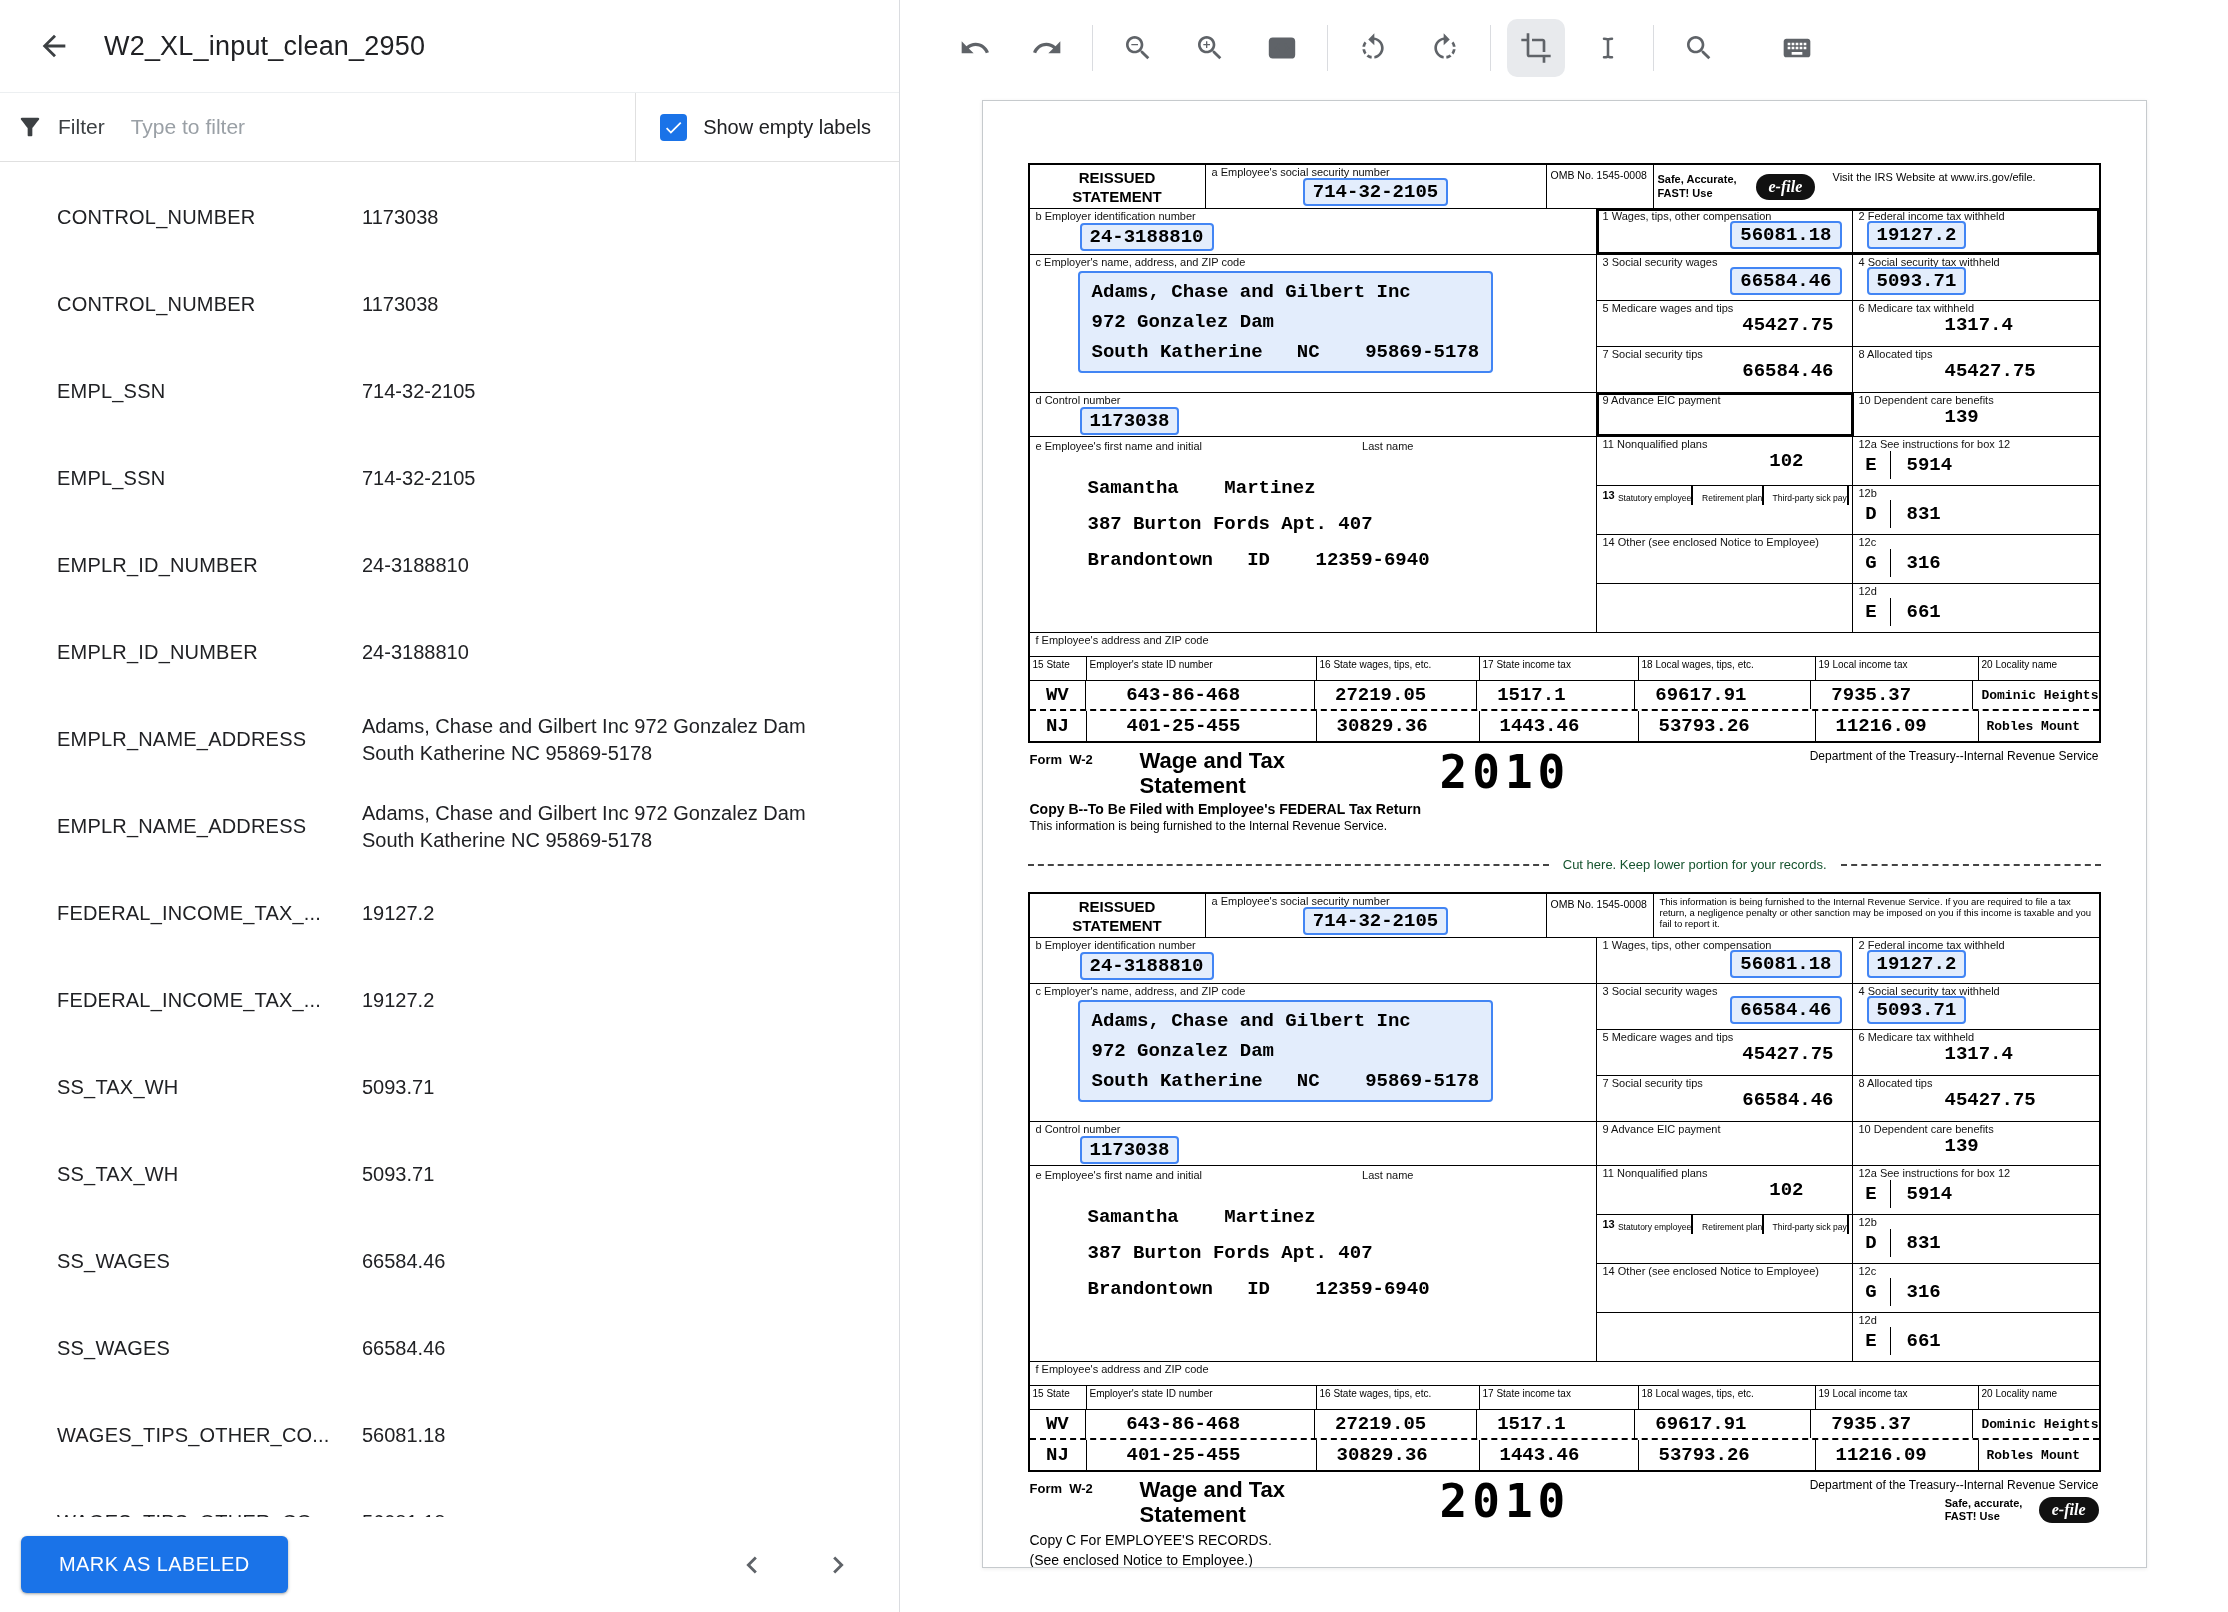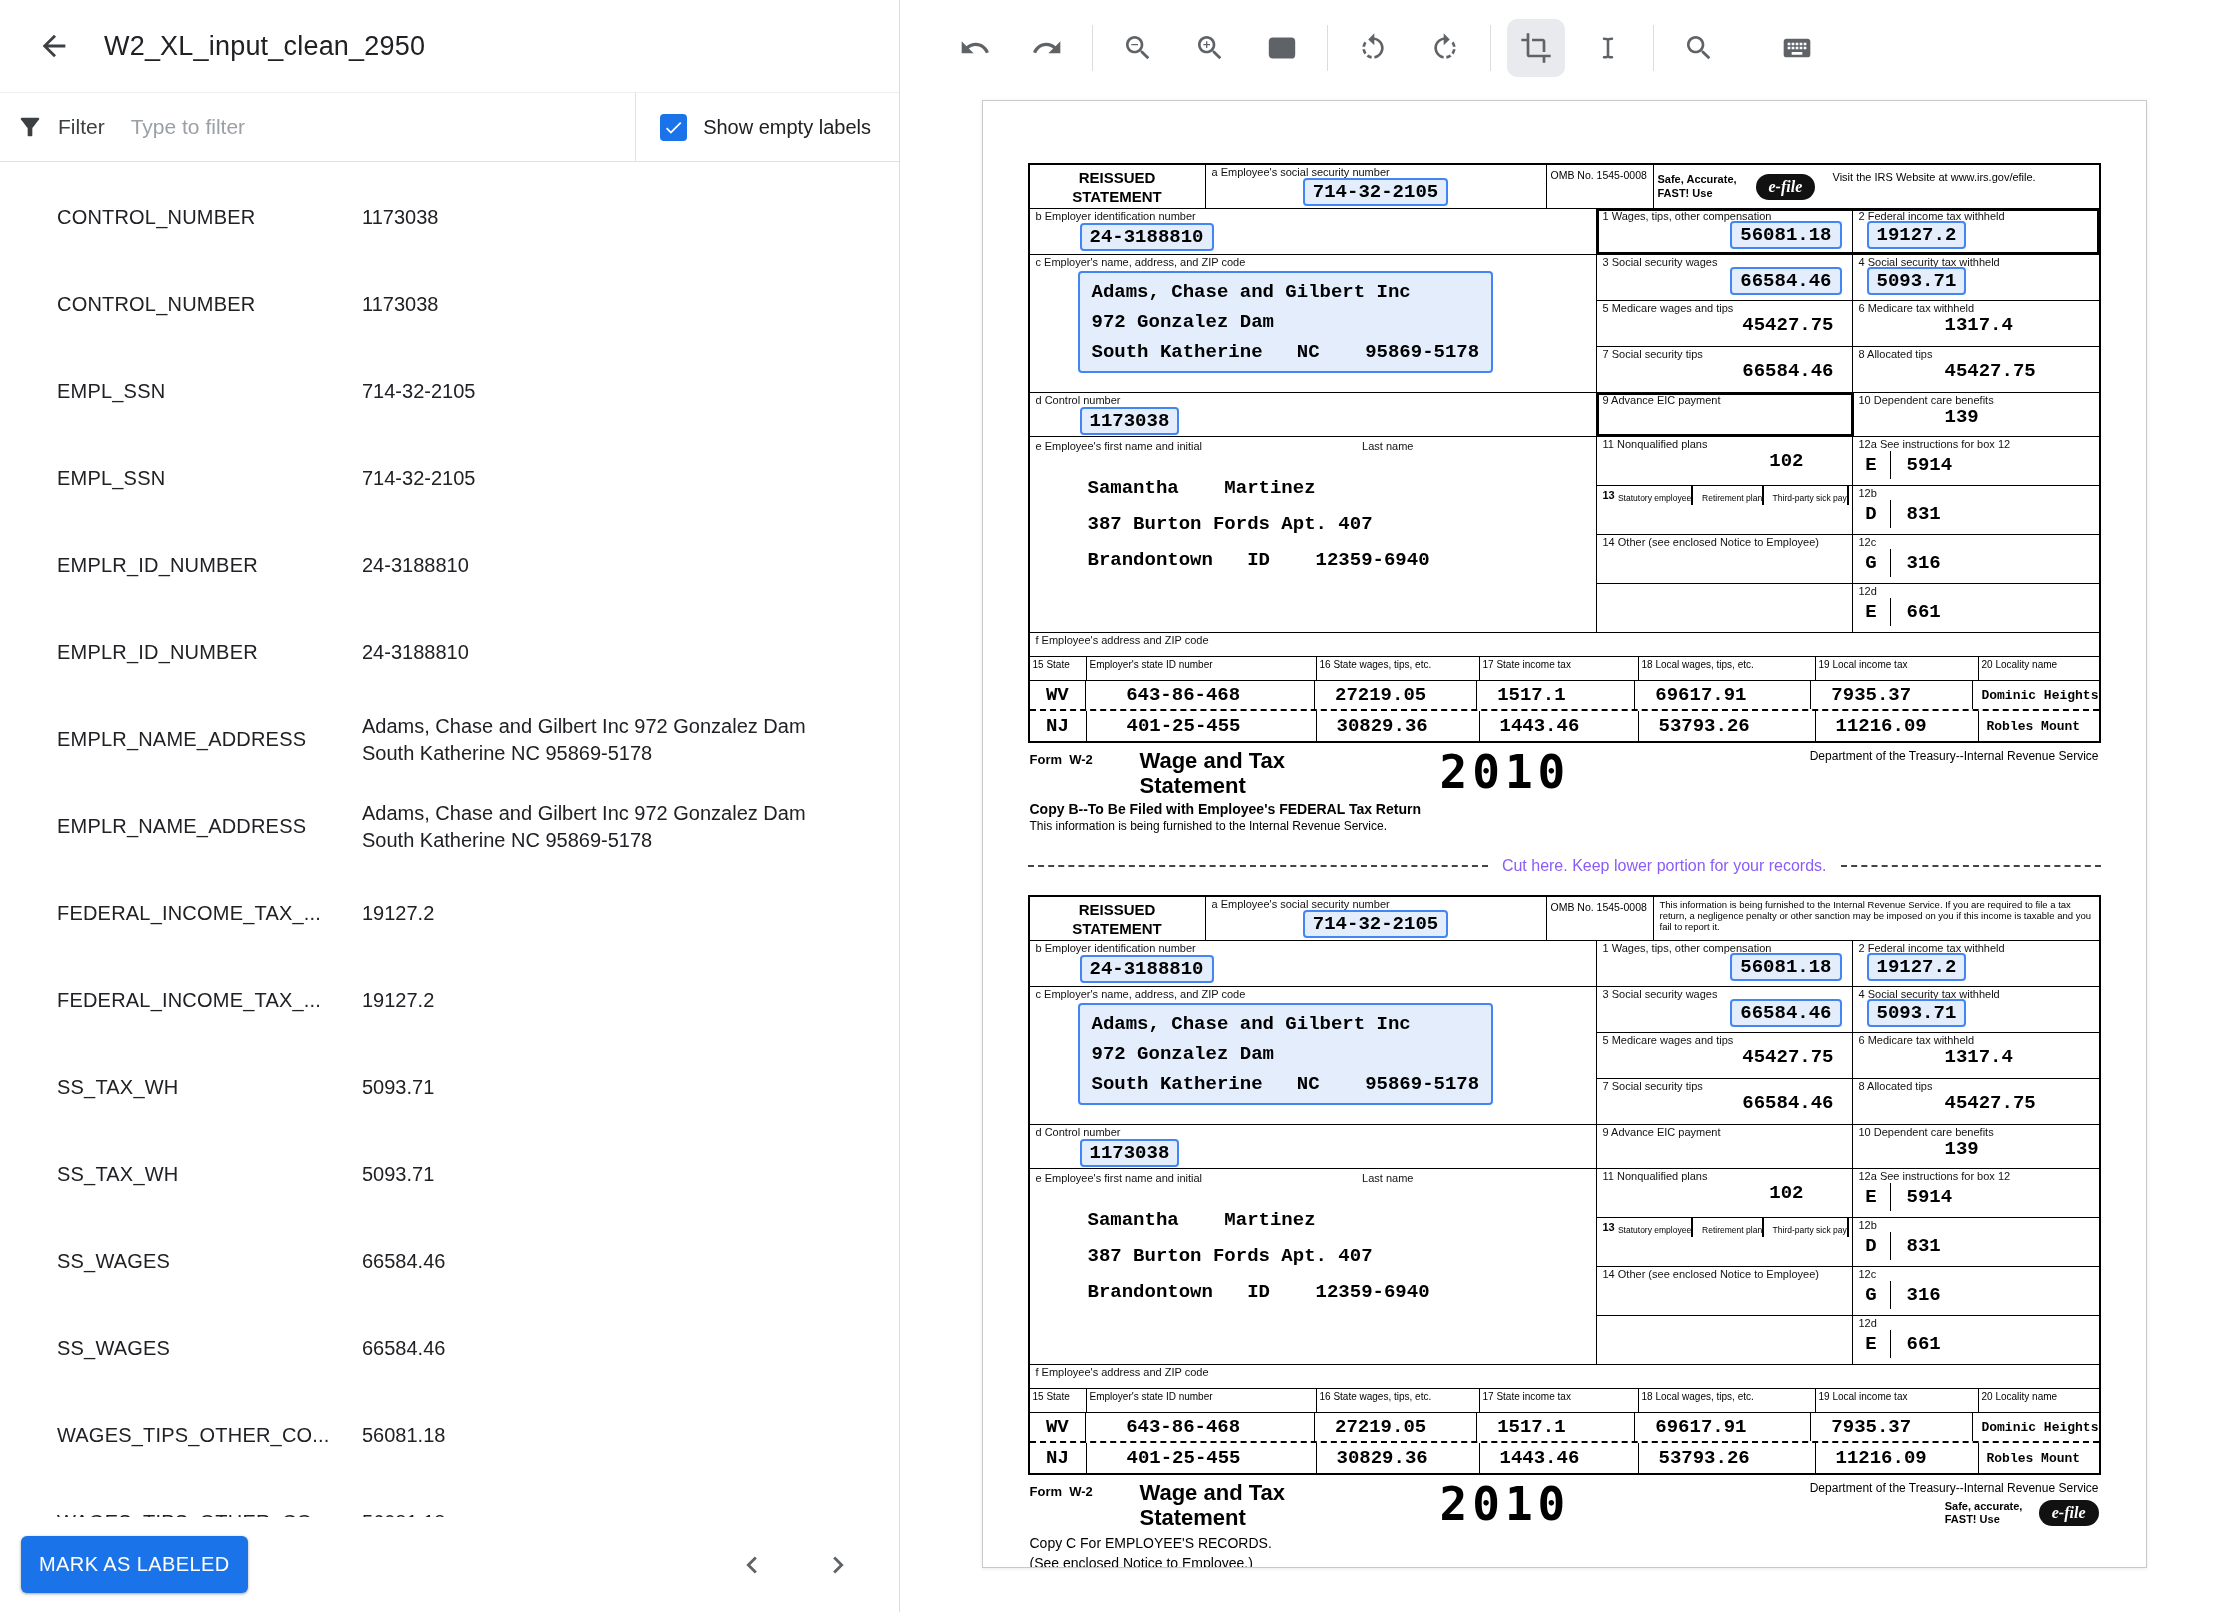--- a/index.html
+++ b/index.html
@@ -24,21 +24,21 @@
     align-items:center;justify-content:center;flex:none;cursor:pointer}
   .checkbox-label{font-size:20px;color:#202124;margin:0 28px 0 16px;white-space:nowrap}
   .label-list{flex:1;overflow-y:auto;padding-top:12px;scrollbar-width:thin;scrollbar-color:#dadce0 #fff}
   .label-list::-webkit-scrollbar{width:8px}
   .label-list::-webkit-scrollbar-thumb{background:#dadce0;border-radius:4px}
   .label-row{display:grid;grid-template-columns:295px 1fr;column-gap:10px;min-height:87px;
     align-items:center;padding:8px 45px 8px 57px;cursor:pointer}
   .label-name{font-size:20px;font-weight:500;color:#202124;letter-spacing:.2px;word-break:break-all}
   .label-value{font-size:20px;color:#202124;line-height:1.35}
   .bottom-bar{height:95px;flex:none;display:flex;align-items:center;padding:0 44px 0 21px;background:#fff}
-  .primary-btn{height:57px;padding:0 18px;border:none;border-radius:6px;background:#1a73e8;color:#fff;
+  .primary-btn{height:57px;padding:0 38px;border:none;border-radius:6px;background:#1a73e8;color:#fff;
     font-size:20px;font-weight:500;letter-spacing:.4px;font-family:inherit;cursor:pointer;
     box-shadow:0 1px 2px rgba(60,64,67,.3),0 1px 3px 1px rgba(60,64,67,.15)}
   .pager{margin-left:auto;display:flex;gap:52px}
   .pager button{border:none;background:none;display:flex;cursor:pointer}
 
   
   .right-panel{flex:1;display:flex;flex-direction:column;background:#fff;overflow:hidden}
   .toolbar{height:96px;flex:none;display:flex;align-items:center;padding-left:46px}
   .tbtn{width:58px;height:58px;border:none;background:none;border-radius:10px;margin-right:14px;
     display:flex;align-items:center;justify-content:center;cursor:pointer}
@@ -146,21 +146,21 @@
   .dept{font-size:12px;white-space:nowrap}
   .c-safe{display:flex;align-items:center;justify-content:flex-end;gap:8px;margin-top:5px}
   .c-safe .safetxt{width:86px;text-align:left}
   .cl-b1{font-size:14px;font-weight:700;margin-top:3px}
   .cl-b2{font-size:12px;margin-top:2px}
   .cl-c1,.cl-c2{font-size:14px;font-weight:400;margin-top:4px}
 
   .cut-line{display:flex;align-items:center;margin:24px 0 20px}
   .dashes{flex:1;border-top:2px dashed #444;height:0}
   .dashes.short{flex:0 0 260px}
-  .cut-text{font-size:16px;color:#8b5cf6;padding:0 14px;white-space:nowrap}
+  .cut-text{font-size:13px;color:#14532d;padding:0 14px;white-space:nowrap}
 </style>
 </head>
 <body>
 
 <div class="app">
 
   <aside class="left-panel">
     <header class="panel-header">
       <button class="back-btn">
         <svg viewBox="0 0 24 24" width="34" height="34">

